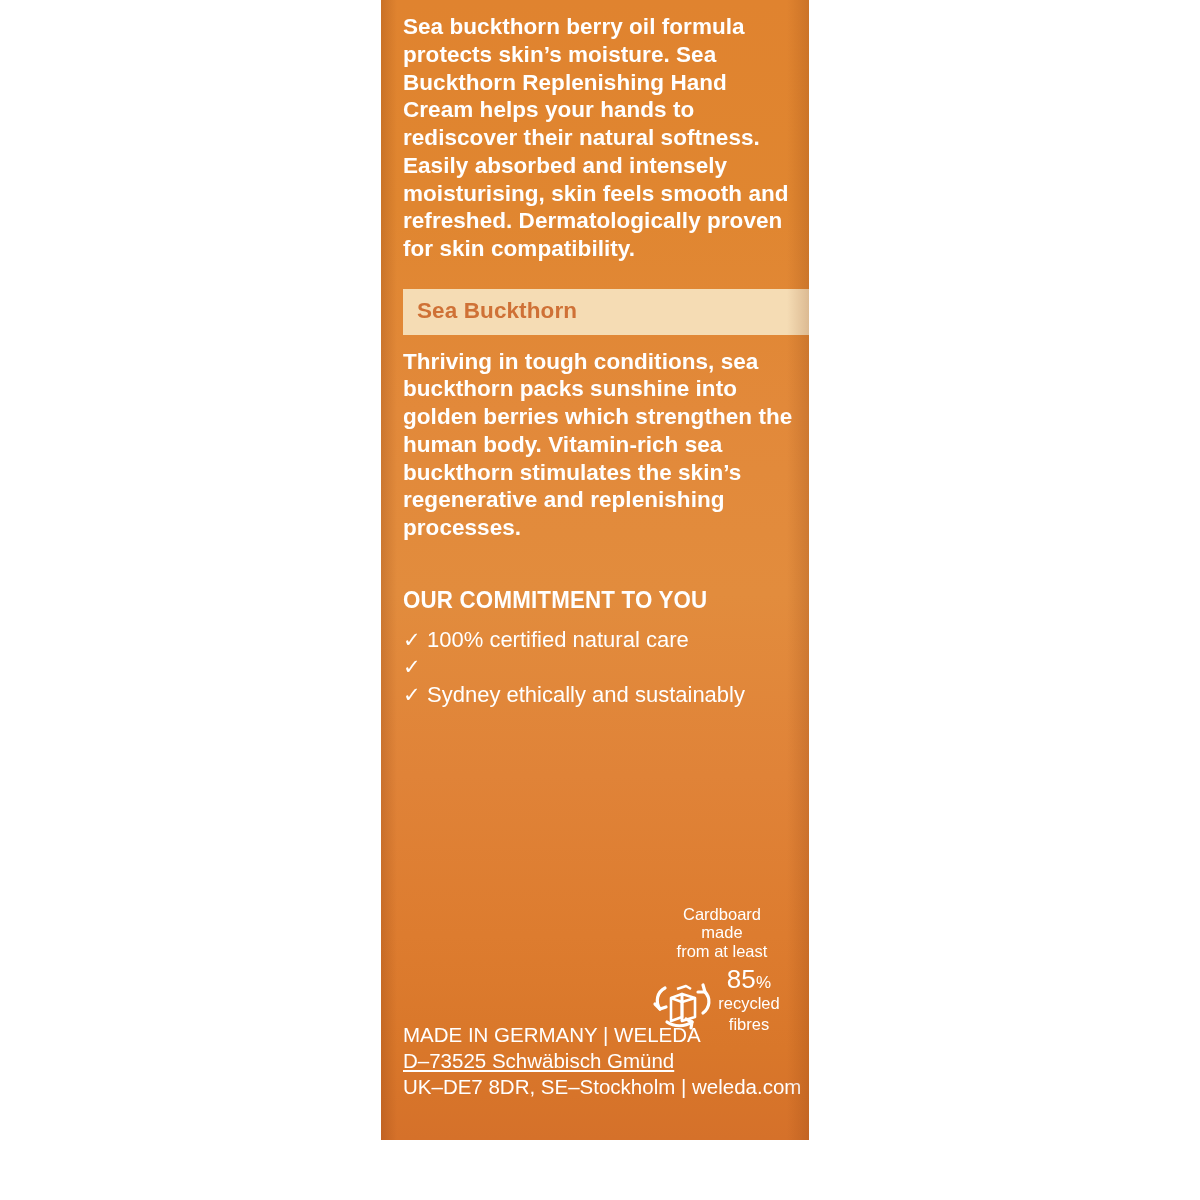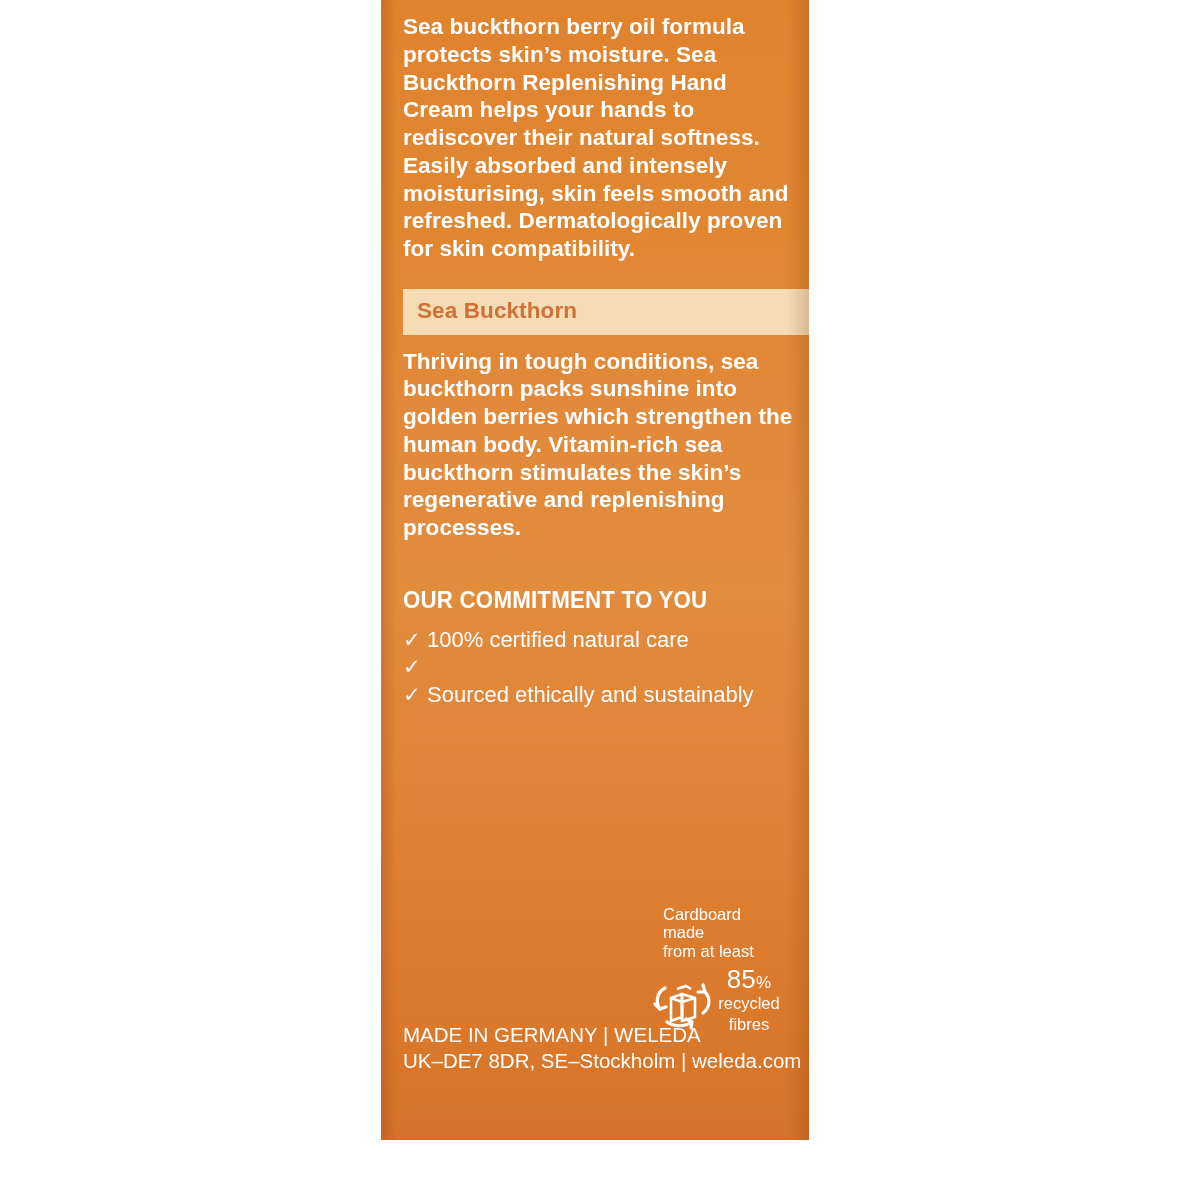--- a/index.html
+++ b/index.html
@@ -144,21 +144,21 @@
     position: absolute;
     left: 270px;
     top: 905px;
     width: 130px;
     color: #ffffff;
     text-align: center;
   }
   .recycle-top {
     font-size: 16.5px;
     line-height: 1.12;
-    text-align: left;
+    text-align: center;
     margin-left: 12px;
   }
   .recycle-row {
     position: relative;
     margin-top: 4px;
     height: 78px;
   }
   .recycle-sym {
     position: absolute;
     left: 0px;
@@ -221,21 +221,21 @@
       <ul class="commitment-list">
         <li>
           <span class="tick">✓</span>
           <span>100% certified natural care</span>
         </li>
         <li>
           <span class="tick">✓</span>
         </li>
         <li>
           <span class="tick">✓</span>
-          <span>Sourced ethically and sustainably</span>
+          <span>Sydney ethically and sustainably</span>
         </li>
       </ul>
 
     </div>
 
     <div class="recycle-block">
       <div class="recycle-top">
         <div>Cardboard made</div>
         <div>from at least</div>
       </div>
@@ -264,20 +264,21 @@
             <span>85</span><span class="unit">%</span>
           </div>
           <div class="recycle-sub">recycled</div>
           <div class="recycle-sub">fibres</div>
         </div>
       </div>
     </div>
 
     <div class="address">
       <div>MADE IN GERMANY | WELEDA</div>
+      <div class="line-under">D–73525 Schwäbisch Gmünd</div>
       <div>UK–DE7 8DR, SE–Stockholm | weleda.com</div>
     </div>
   </div>
 
   <div class="panel-bottom-edge"></div>
   <div class="panel-bottom-white"></div>
 
 </div>
 
 </body></html>

